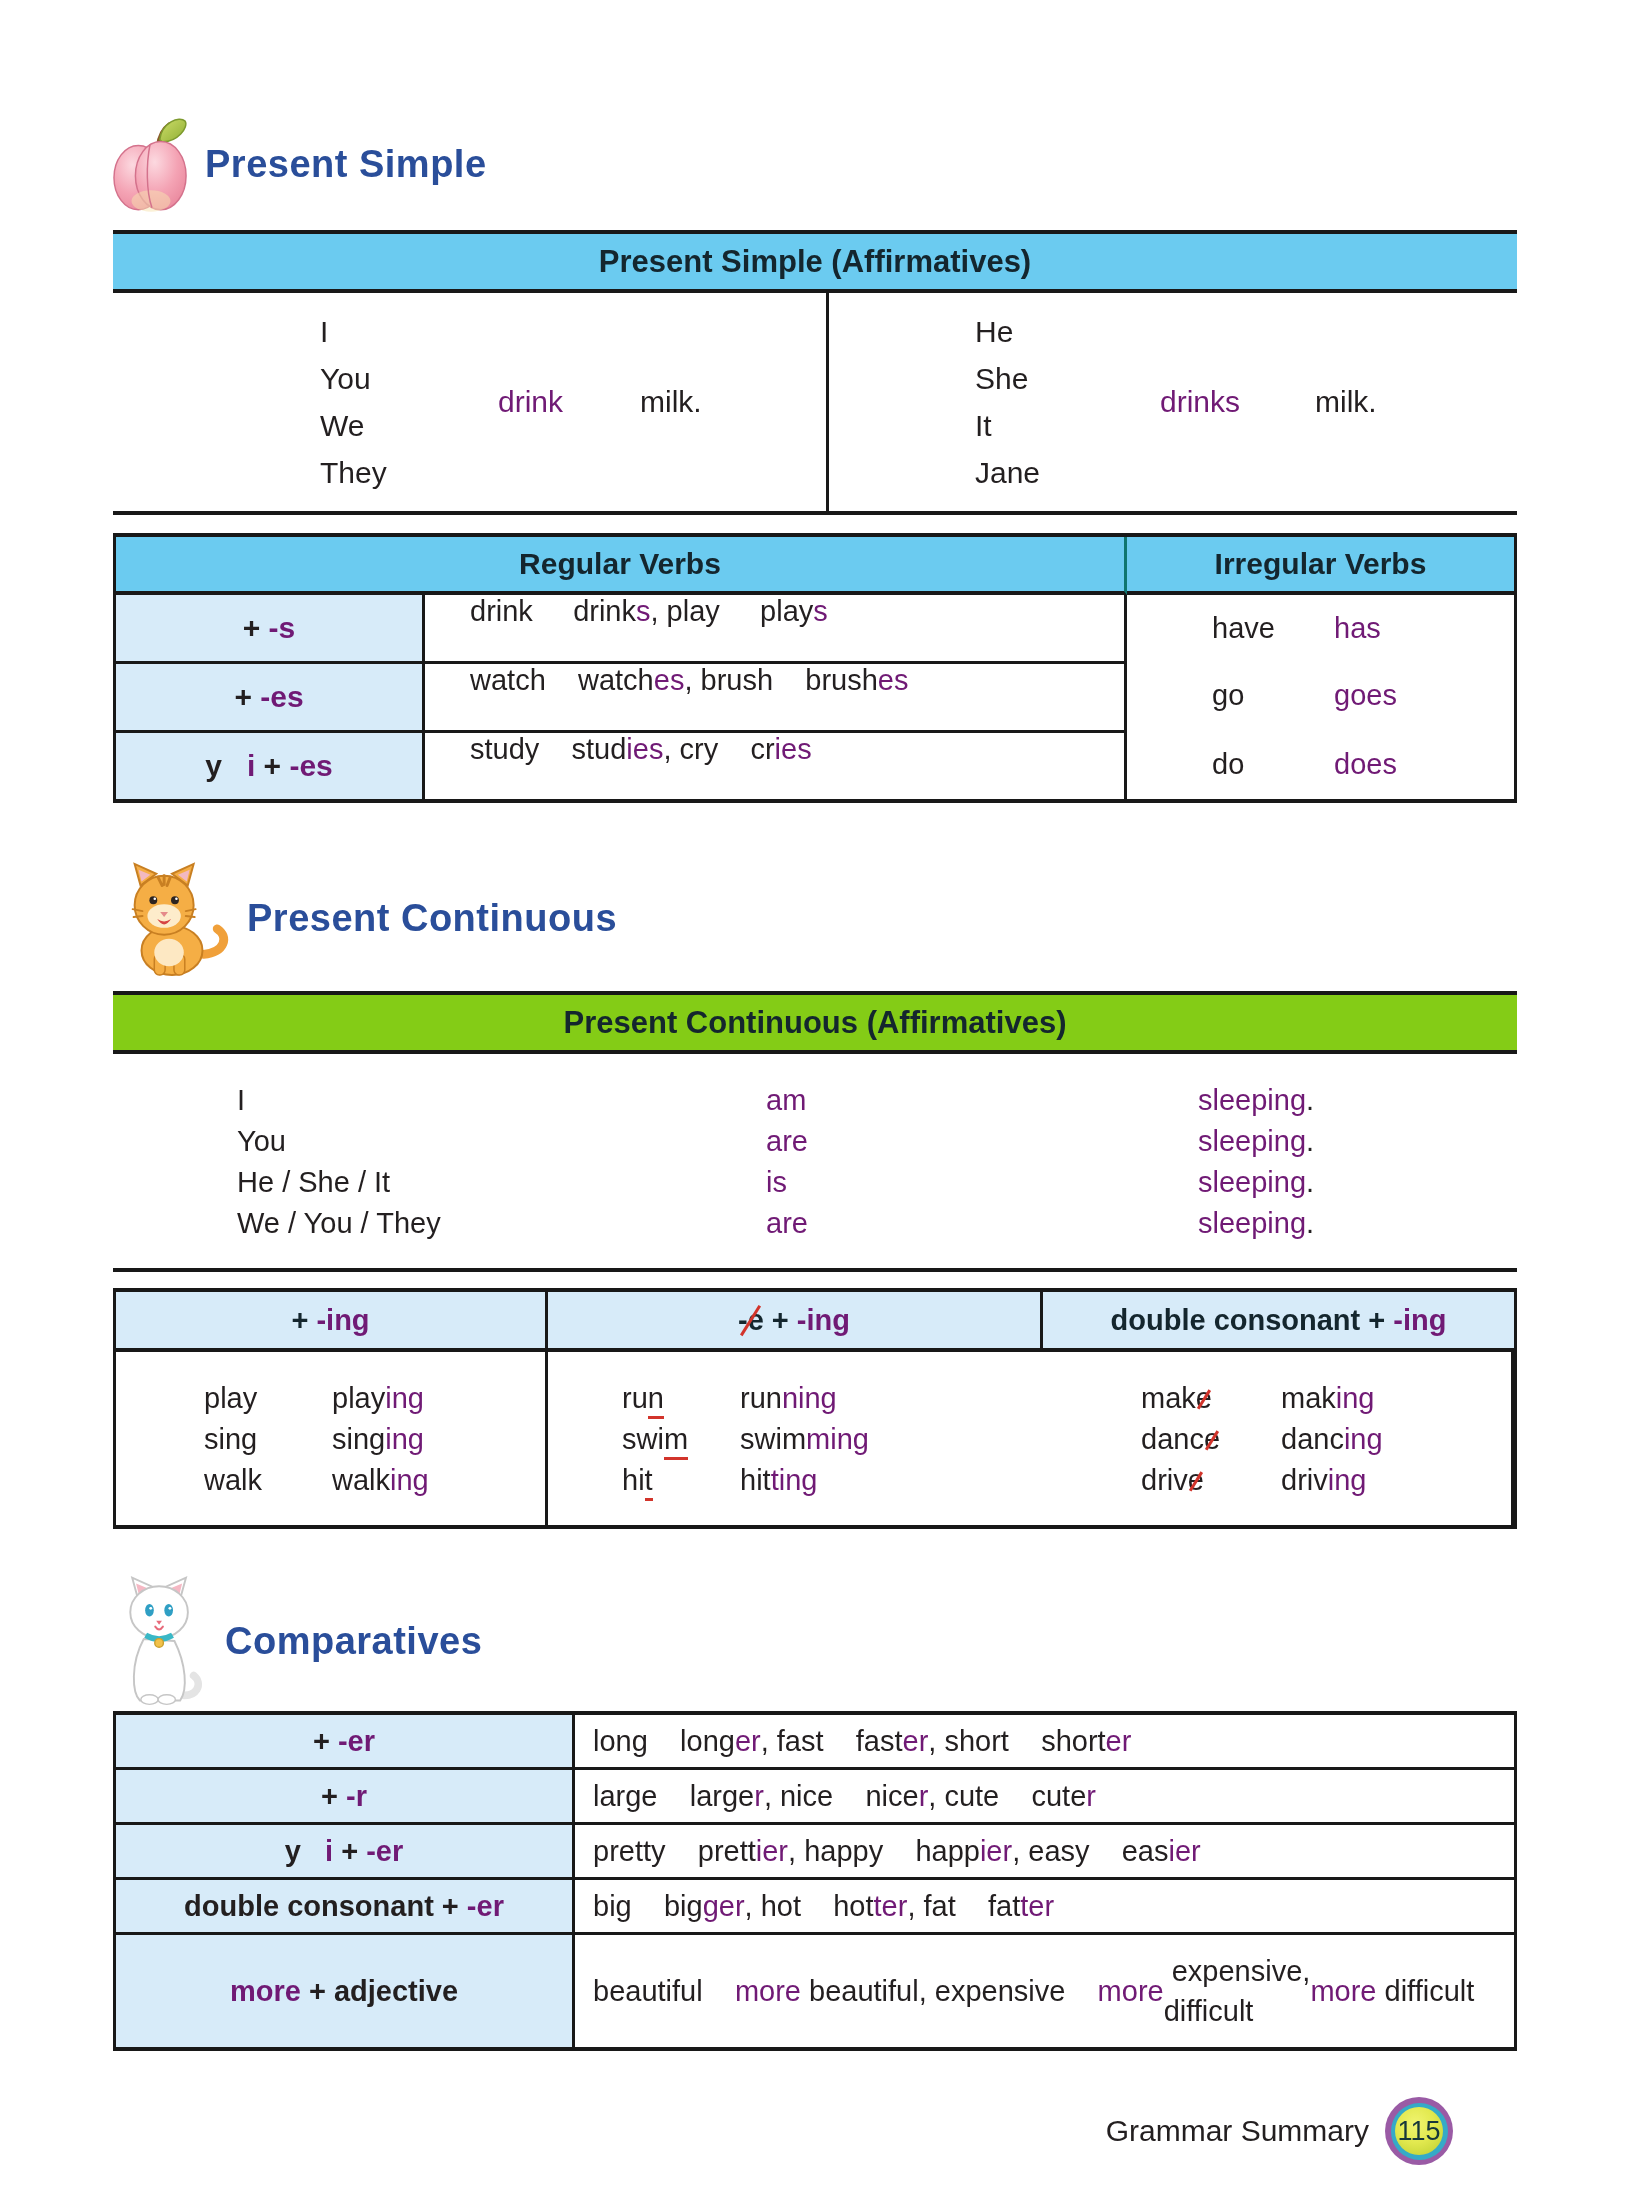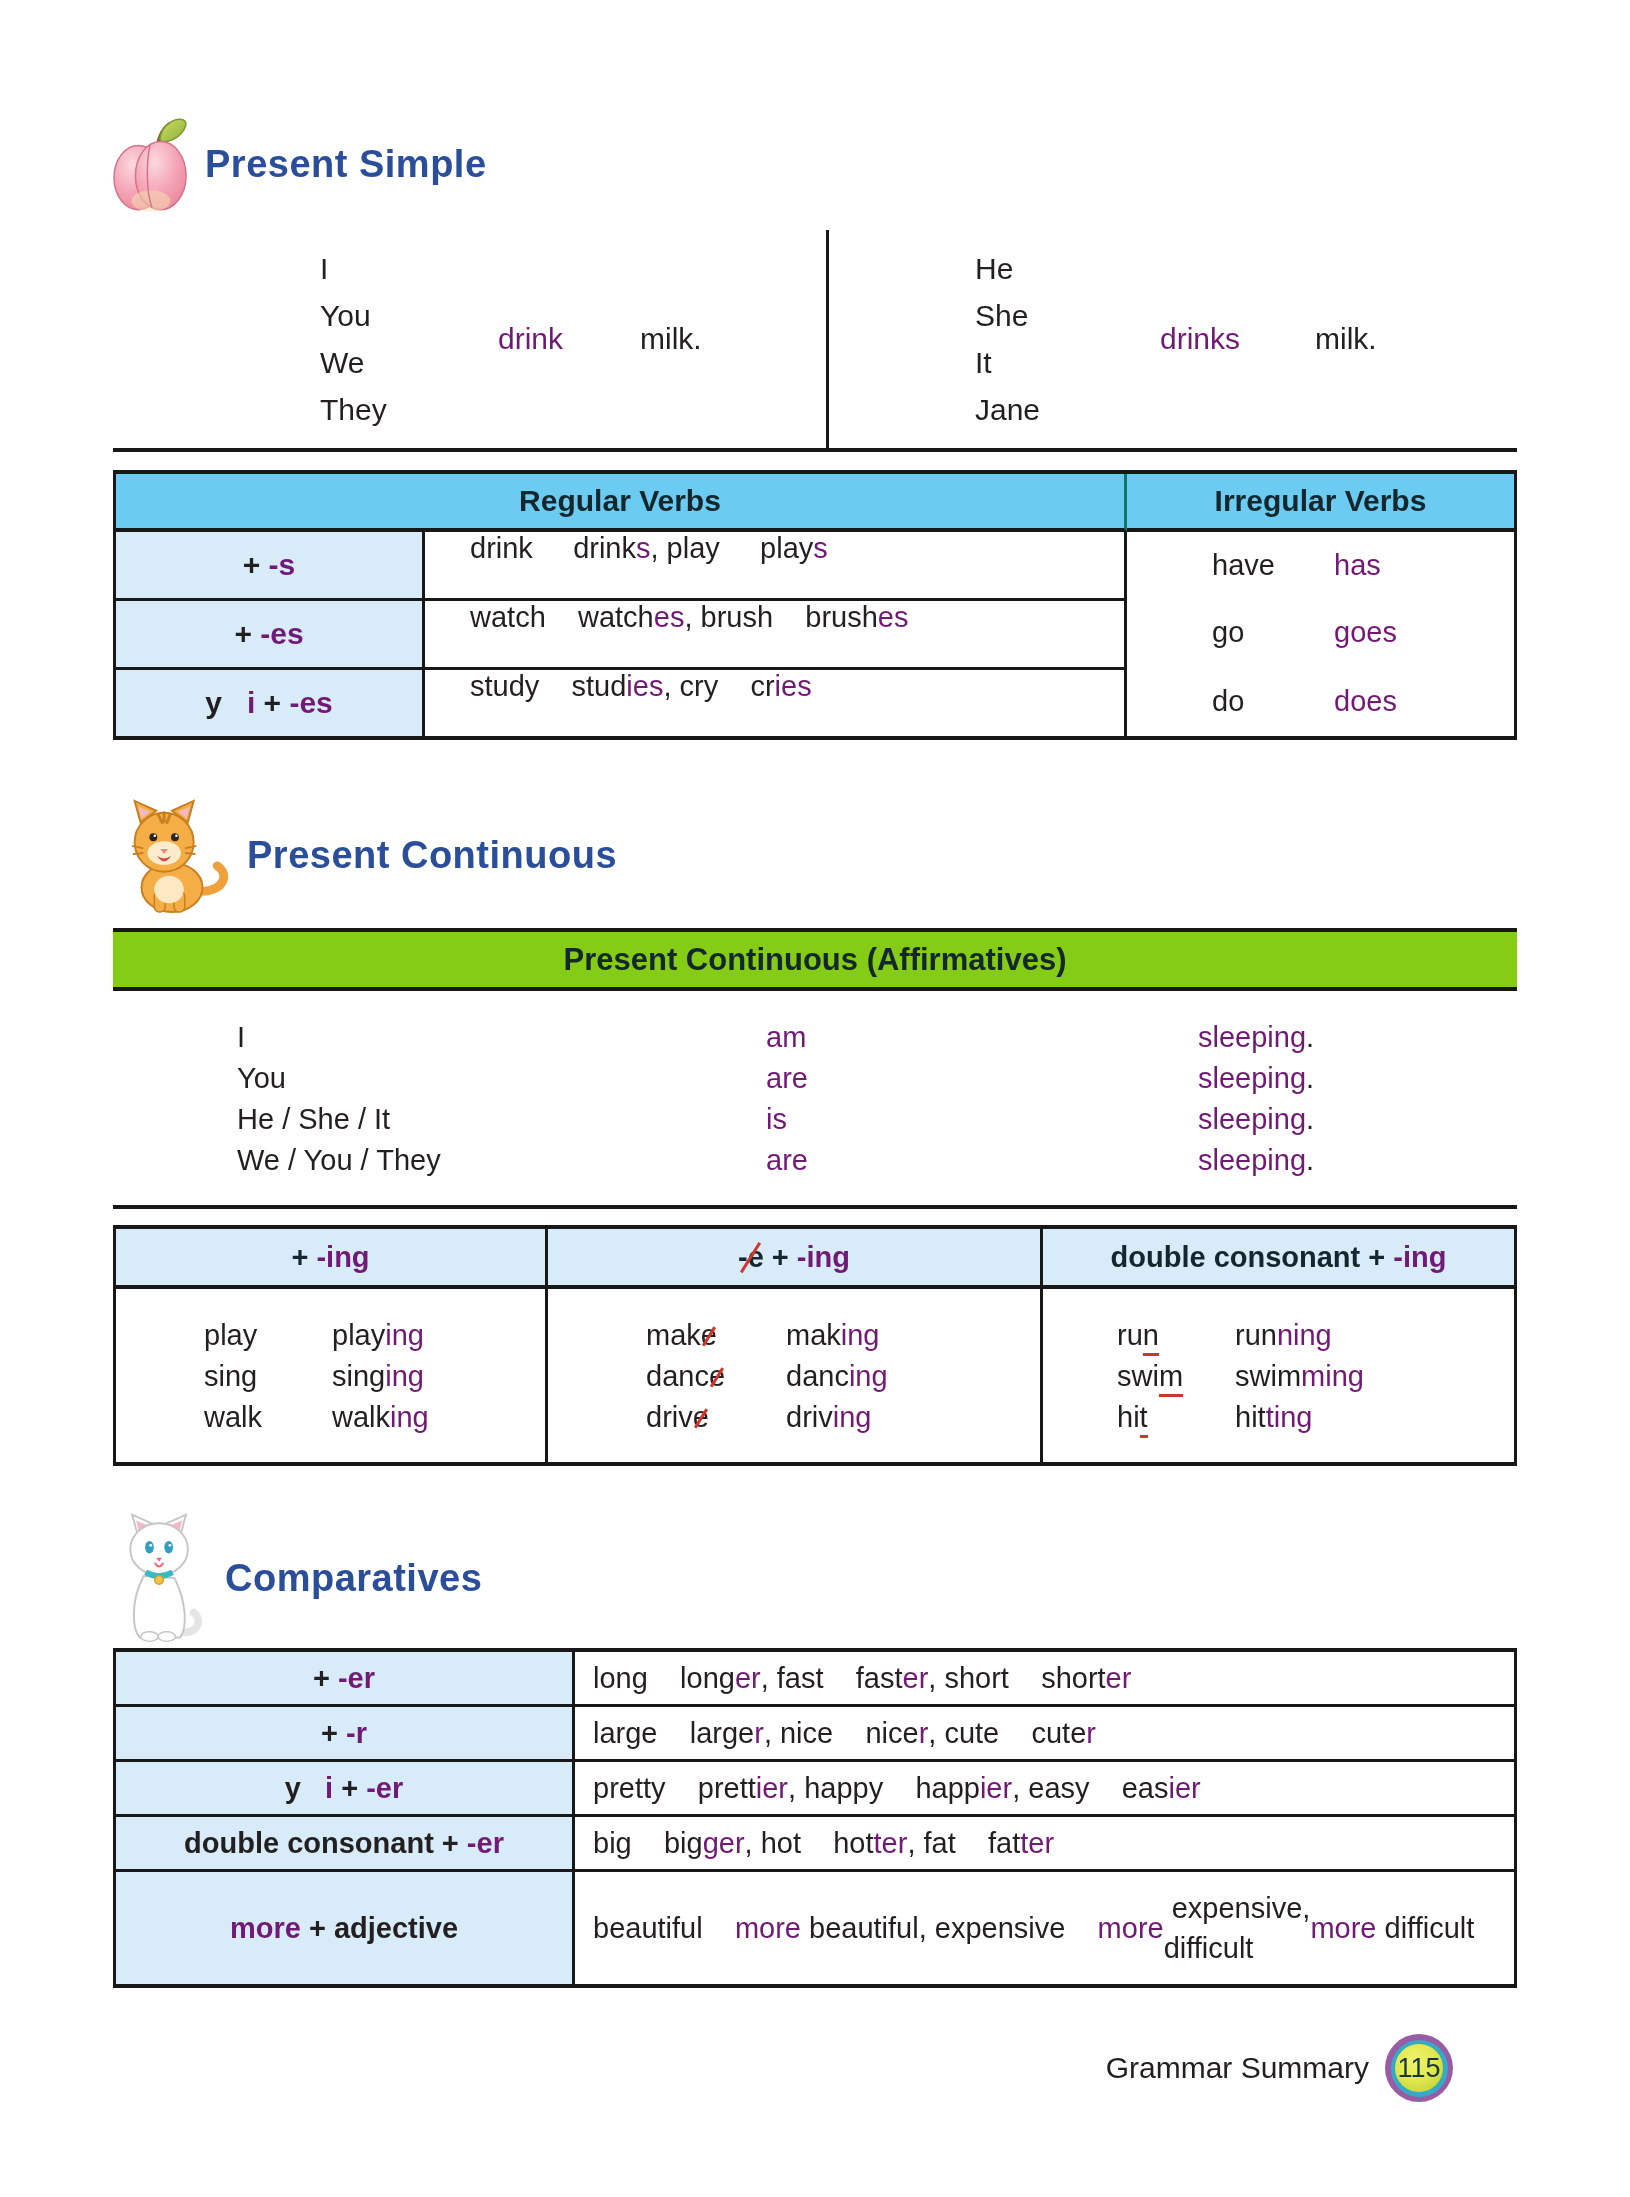--- a/index.html
+++ b/index.html
@@ -118,20 +118,21 @@
       <path d="M48 25 C50 8 68 0 74 6 C78 12 66 28 50 27 Z" fill="url(#leafG)" stroke="#7d9a2e" stroke-width="1.5"></path>
       <ellipse cx="26" cy="64" rx="25" ry="33" fill="url(#peachG)" stroke="#d4728c" stroke-width="1.5"></ellipse>
       <ellipse cx="49" cy="62" rx="26" ry="35" fill="url(#peachG)" stroke="#d4728c" stroke-width="1.5"></ellipse>
       <ellipse cx="39" cy="88" rx="20" ry="11" fill="#f7e3b0" opacity="0.5"></ellipse>
       <path d="M38 30 C34 50 34 78 40 95" stroke="#d4728c" stroke-width="1.5" fill="none"></path>
     </svg>
     <div class="section-title">Present Simple</div>
   </div>
 
   <div class="t1">
+    <div class="bar skyblue">Present Simple (Affirmatives)</div>
     <div class="t1-body">
       <div>
         <div class="abs pos-lpro t1-pronouns">I
 You
 We
 They</div>
         <div class="abs pos-lverb red">drink</div>
         <div class="abs pos-lobj">milk.</div>
       </div>
       <div class="t1-divider"></div>
@@ -236,46 +237,46 @@
       </div>
       <div class="t4-line">
         <span class="base">sing</span>
         <span>sing<span class="red">ing</span></span>
       </div>
       <div class="t4-line">
         <span class="base">walk</span>
         <span>walk<span class="red">ing</span></span>
       </div>
     </div>
+    <div class="col c3">
+      <div class="t4-line">
+        <span class="base">ru<span class="consonant">n</span></span>
+        <span>run<span class="red">ning</span></span>
+      </div>
+      <div class="t4-line">
+        <span class="base">swi<span class="consonant">m</span></span>
+        <span>swim<span class="red">ming</span></span>
+      </div>
+      <div class="t4-line">
+        <span class="base">hi<span class="consonant">t</span></span>
+        <span>hit<span class="red">ting</span></span>
+      </div>
+    </div>
     <div class="col c2 vr">
       <div class="t4-line">
         <span class="base">mak<span class="slashed">e</span></span>
         <span>mak<span class="red">ing</span></span>
       </div>
       <div class="t4-line">
         <span class="base">danc<span class="slashed">e</span></span>
         <span>danc<span class="red">ing</span></span>
       </div>
       <div class="t4-line">
         <span class="base">driv<span class="slashed">e</span></span>
         <span>driv<span class="red">ing</span></span>
-      </div>
-    </div>
-    <div class="col c3">
-      <div class="t4-line">
-        <span class="base">ru<span class="consonant">n</span></span>
-        <span>run<span class="red">ning</span></span>
-      </div>
-      <div class="t4-line">
-        <span class="base">swi<span class="consonant">m</span></span>
-        <span>swim<span class="red">ming</span></span>
-      </div>
-      <div class="t4-line">
-        <span class="base">hi<span class="consonant">t</span></span>
-        <span>hit<span class="red">ting</span></span>
       </div>
     </div>
   </div>
 
   <div class="section-heading h3">
     <svg width="96" height="138" viewBox="0 0 100 140">
       <path d="M68 126 C88 130 94 114 84 106" stroke="#e4e4e4" stroke-width="8" fill="none" stroke-linecap="round"></path>
       <path d="M32 68 C18 94 20 124 28 132 L70 132 C78 120 76 94 64 70 Z" fill="#ffffff" stroke="#c6c6c6" stroke-width="2"></path>
       <path d="M26 26 L20 4 L42 14 Z" fill="#ffffff" stroke="#c6c6c6" stroke-width="2"></path>
       <path d="M70 26 L76 4 L54 14 Z" fill="#ffffff" stroke="#c6c6c6" stroke-width="2"></path>

